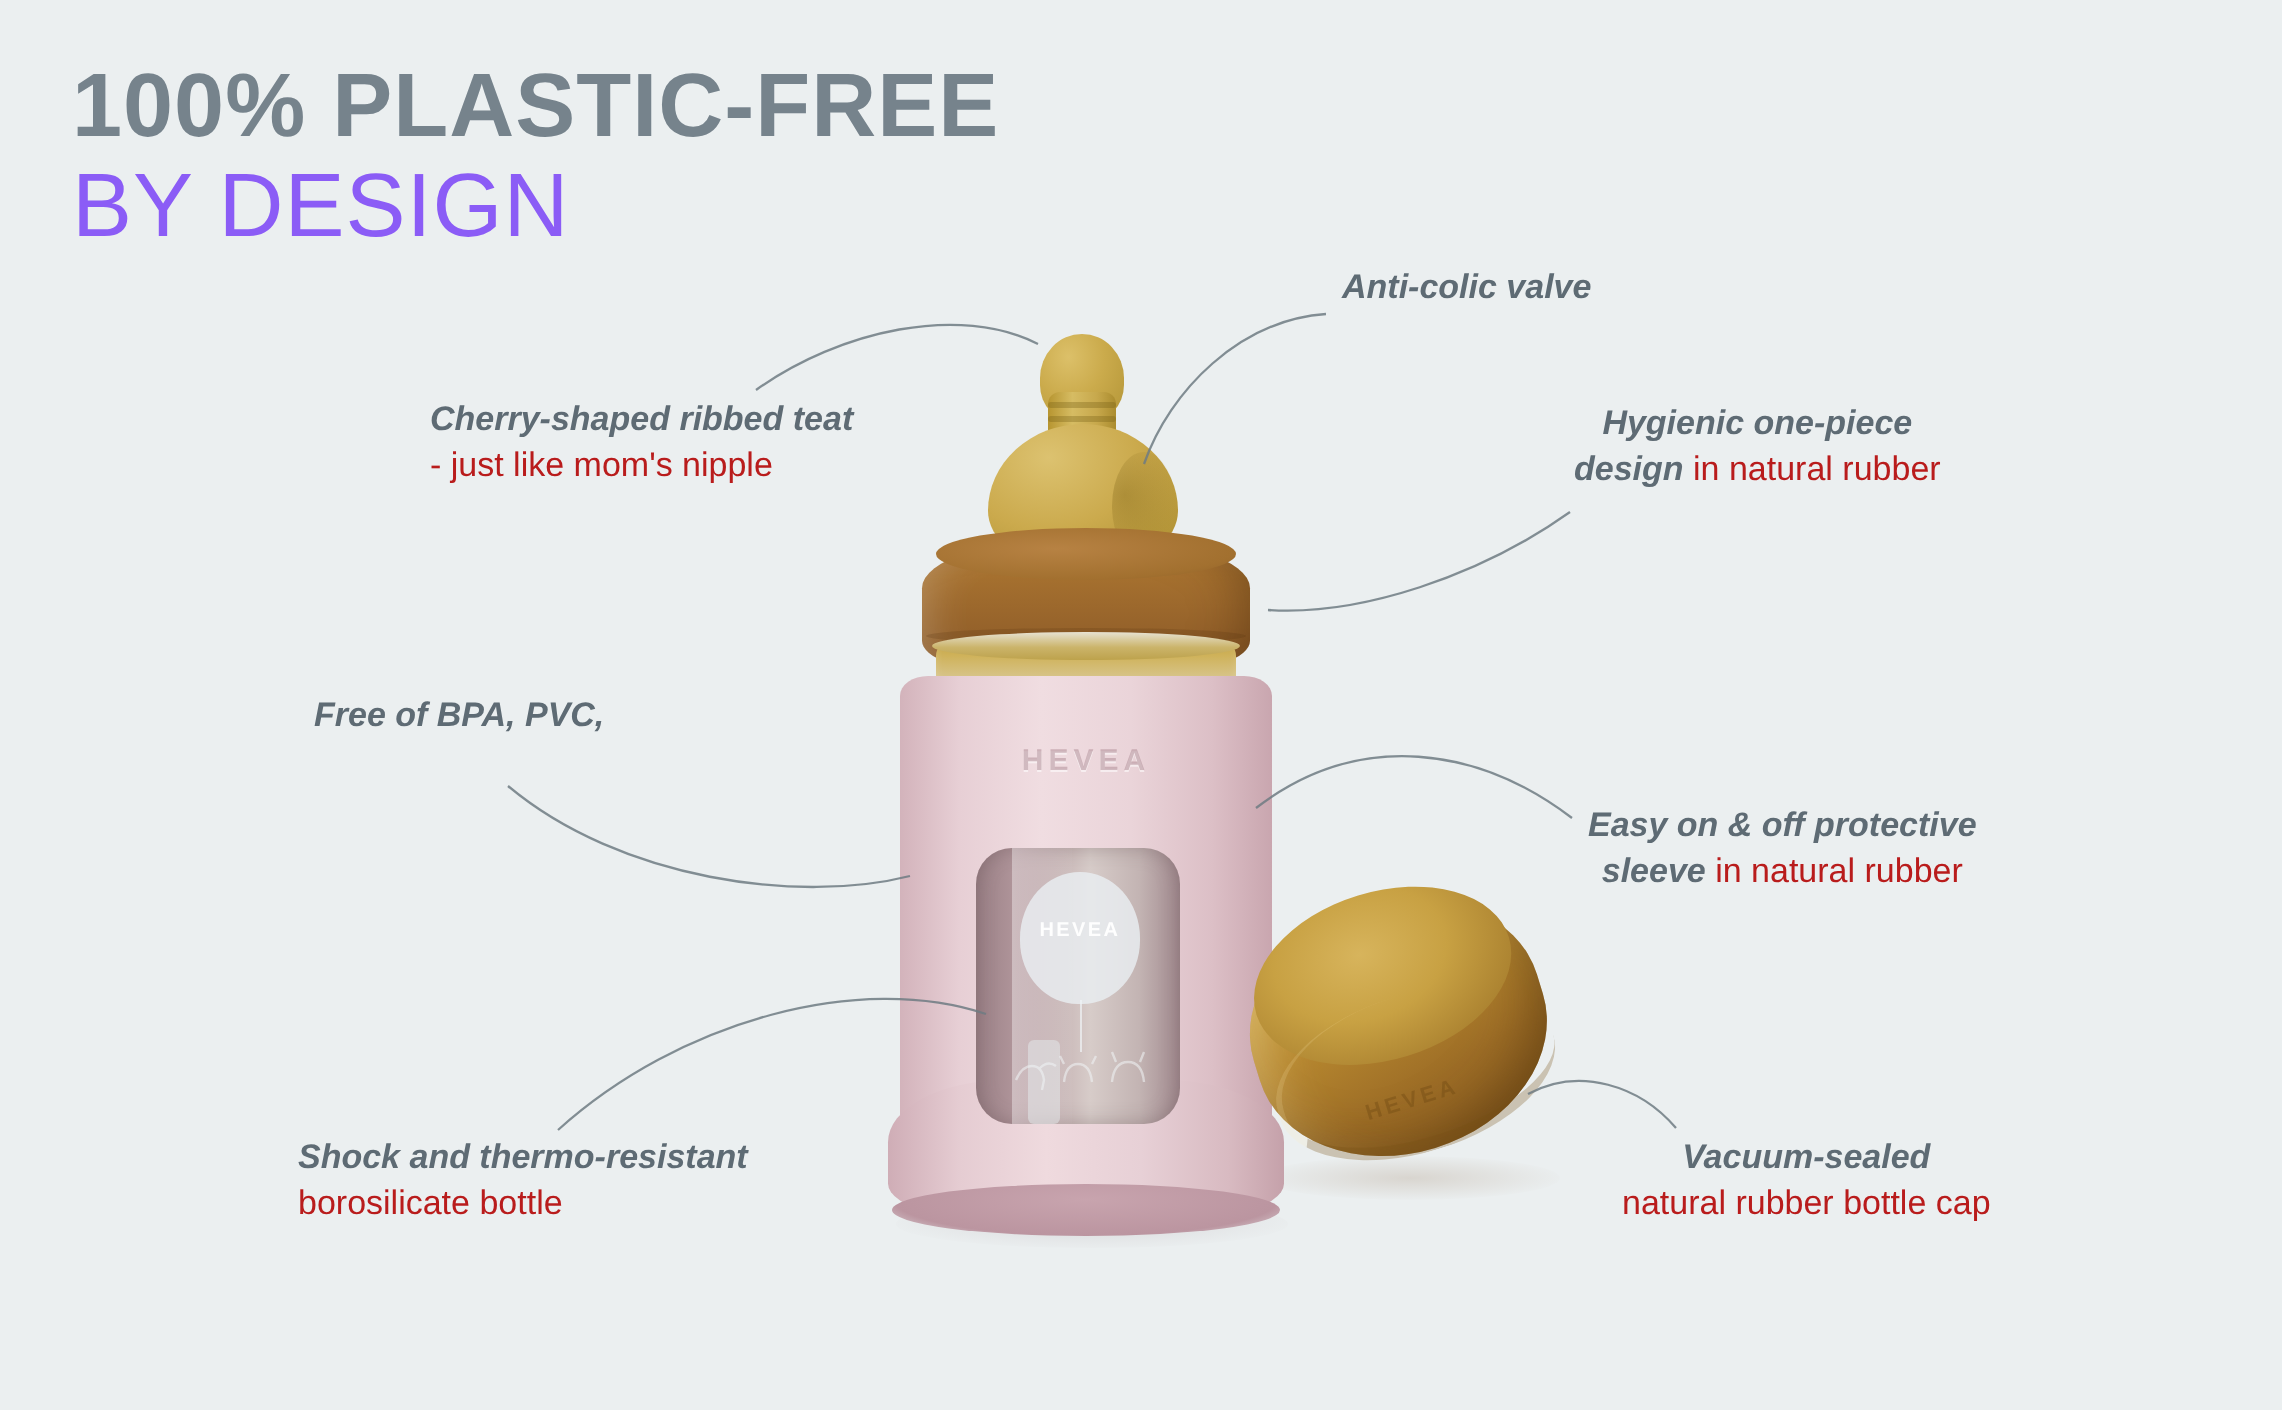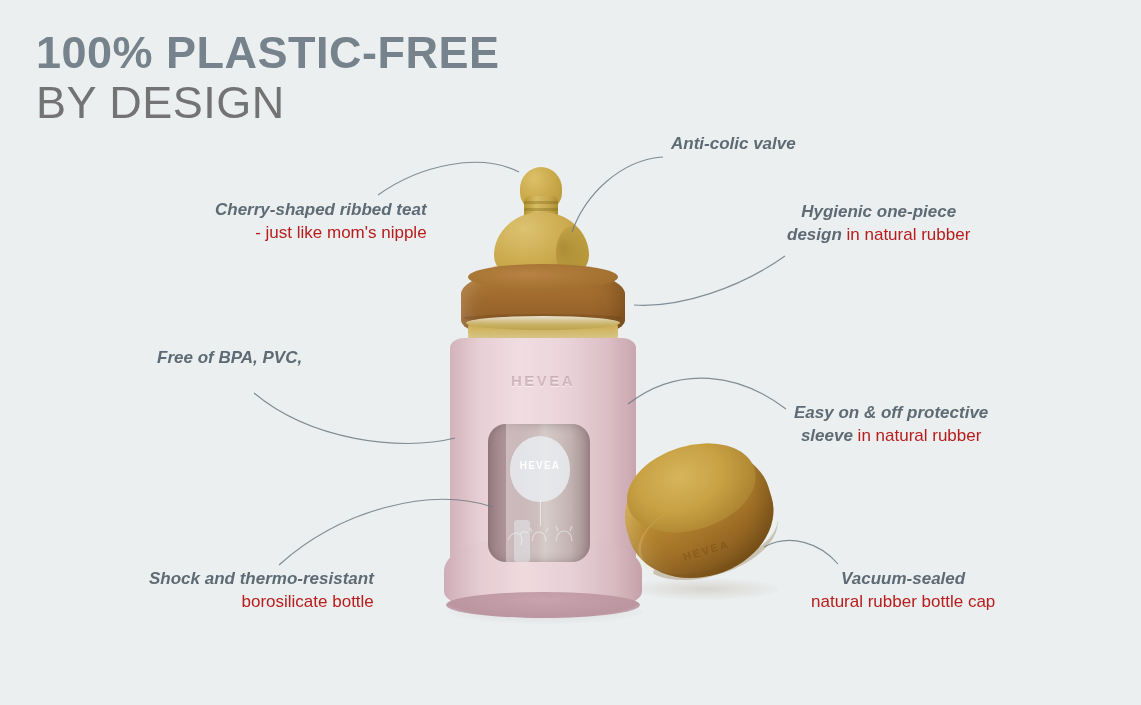--- a/index.html
+++ b/index.html
@@ -29,21 +29,21 @@
   #title-line-1 {
     font-size: 45px;
     font-weight: 700;
     color: #76838c;
     letter-spacing: 0.5px;
     white-space: nowrap;
   }
   #title-line-2 {
     font-size: 45px;
     font-weight: 300;
-    color: #737373;
+    color: #8b5cf6;
     letter-spacing: 0.5px;
     white-space: nowrap;
   }
 
   
   .callout {
     position: absolute;
     font-size: 17px;
     line-height: 1.38;
     color: #7d8a92;
@@ -51,21 +51,21 @@
   }
   .callout .b {
     font-weight: 700;
     color: #5e6b74;
     font-style: italic;
   }
   .callout .n {
     font-weight: 400;
     color: #b91c1c;
   }
-  .ca-left   { text-align: right; }
+  .ca-left   { text-align: left; }
   .ca-right  { text-align: center; }
   .ca-center { text-align: left; }
 
   
   #leader-lines {
     position: absolute;
     left: 0;
     top: 0;
     width: 1141px;
     height: 705px;

